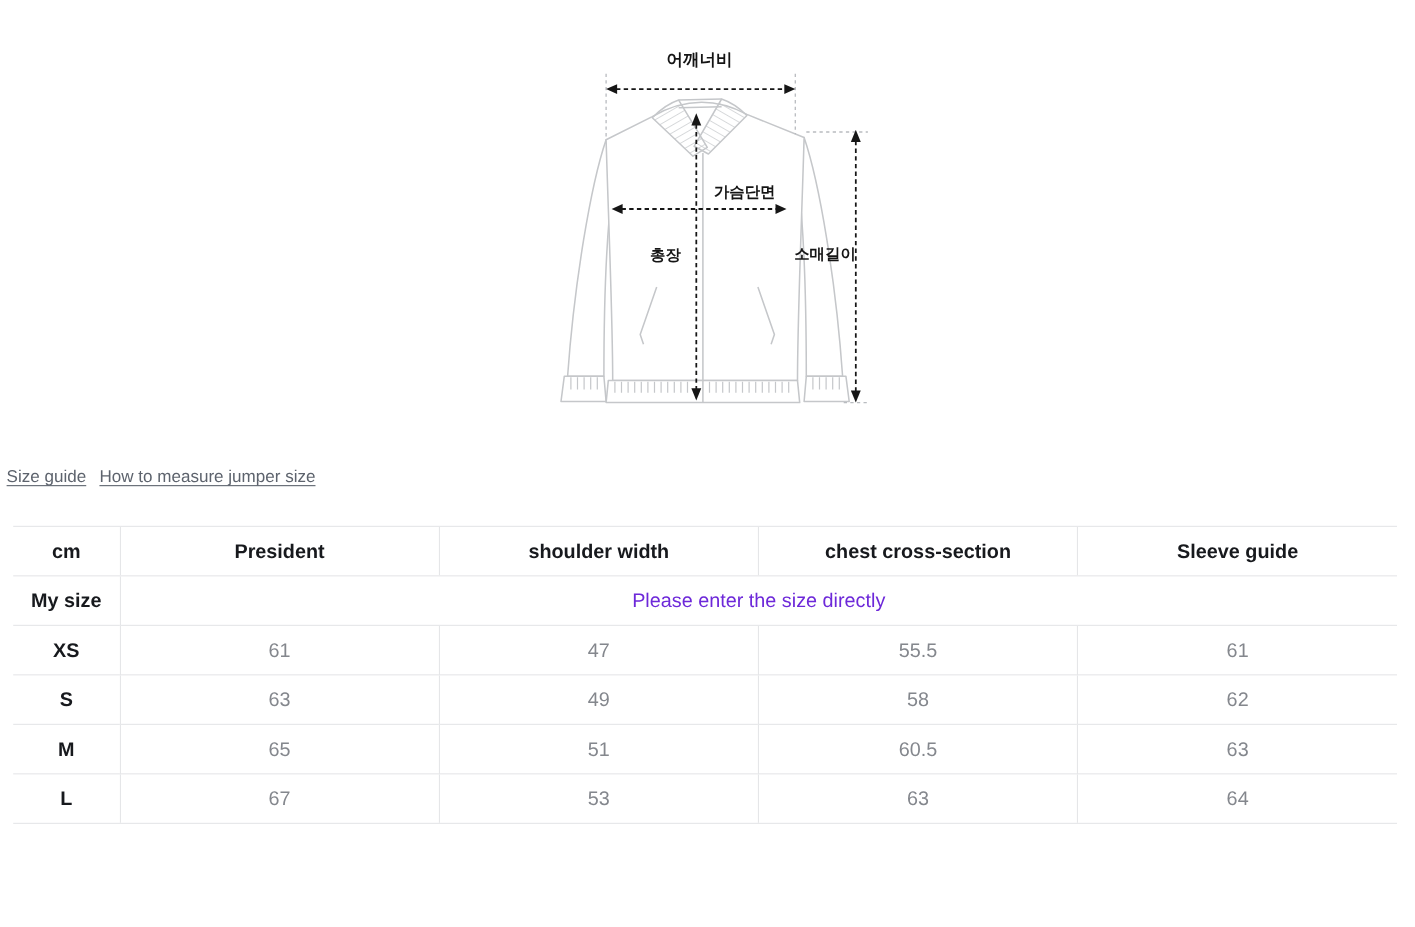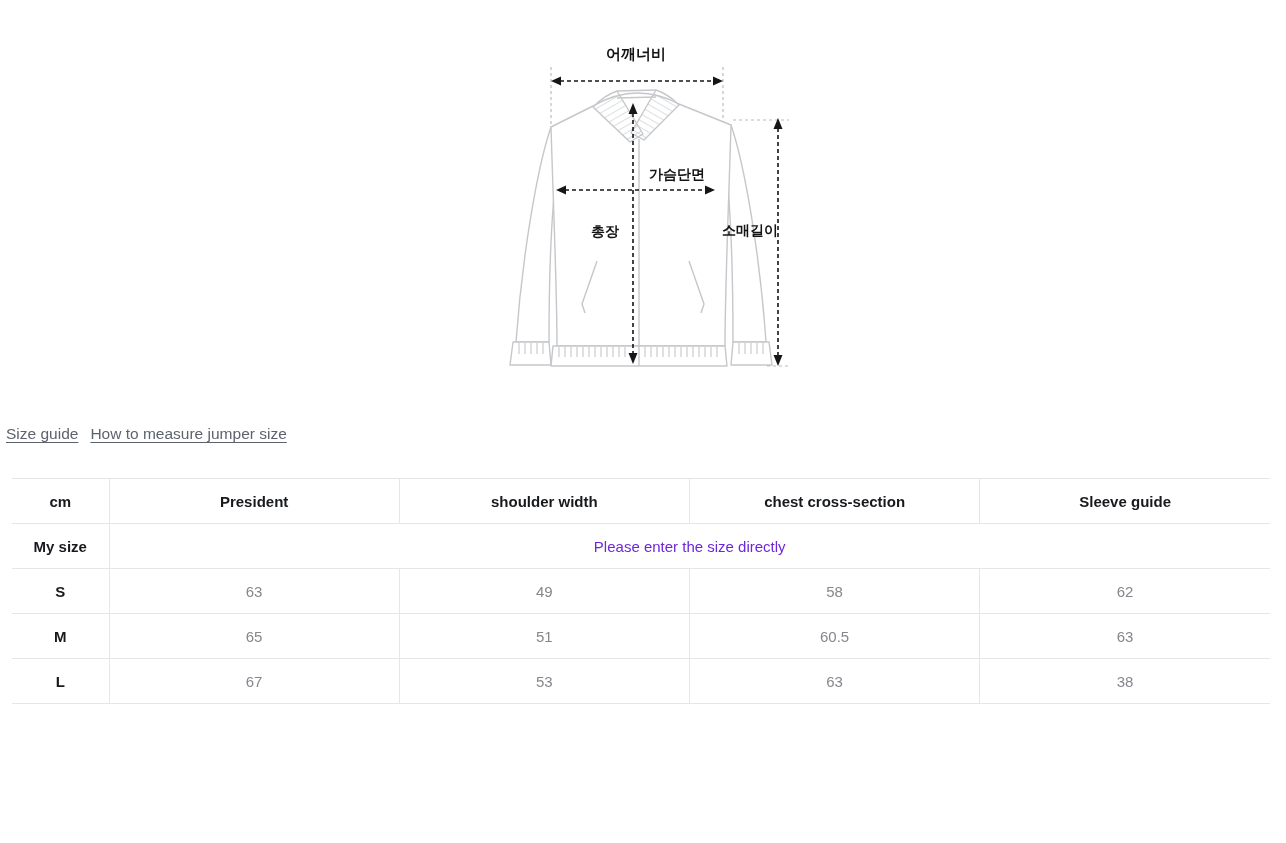--- a/index.html
+++ b/index.html
@@ -24,21 +24,21 @@
     text-decoration-thickness:1px;
     margin:0 6px;
     cursor:pointer;
   }
 
   table.size-table{
     width:1258px;
     margin:34px 14px 0 12px;
     border-collapse:collapse;
     table-layout:fixed;
-    font-size:15px;
+    font-size:18px;
   }
   .size-table col.c-unit{width:97px;}
   .size-table th,.size-table td{
     height:45px;
     padding:0 4px;
     text-align:center;
     vertical-align:middle;
     border-top:1px solid #e5e6e8;
     box-sizing:border-box;
   }
@@ -149,34 +149,41 @@
       <th>chest cross-section</th>
       <th>Sleeve guide</th>
     </tr>
   </thead>
   <tbody>
     <tr>
       <th>My size</th>
       <td colspan="4" class="placeholder-cell">Please enter the size directly</td>
     </tr>
     <tr>
+      <th>XS</th>
+      <td>61</td>
+      <td>47</td>
+      <td>55.5</td>
+      <td>61</td>
+    </tr>
+    <tr>
       <th>S</th>
       <td>63</td>
       <td>49</td>
       <td>58</td>
       <td>62</td>
     </tr>
     <tr>
       <th>M</th>
       <td>65</td>
       <td>51</td>
       <td>60.5</td>
       <td>63</td>
     </tr>
     <tr>
       <th>L</th>
       <td>67</td>
       <td>53</td>
       <td>63</td>
-      <td>38</td>
+      <td>64</td>
     </tr>
   </tbody>
 </table>
 
 </body></html>

